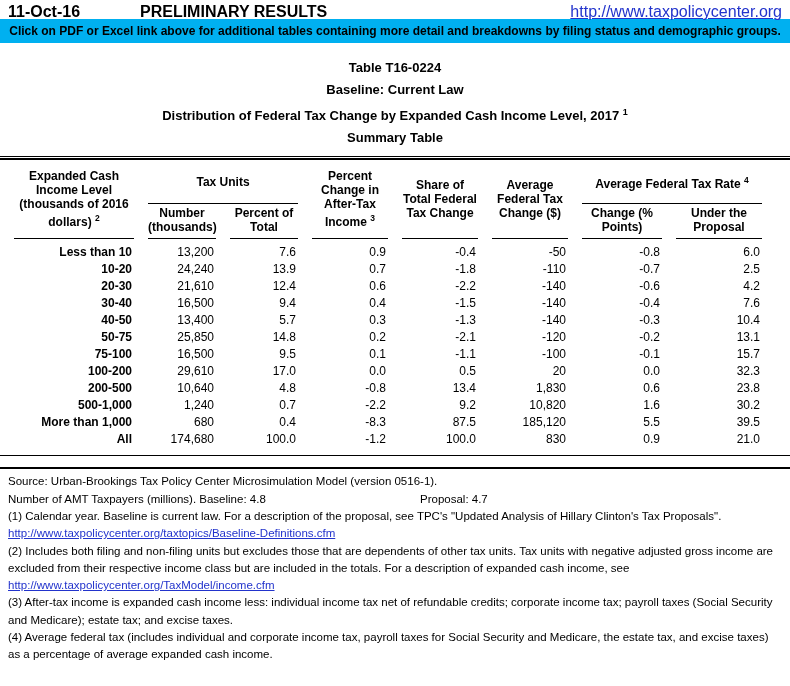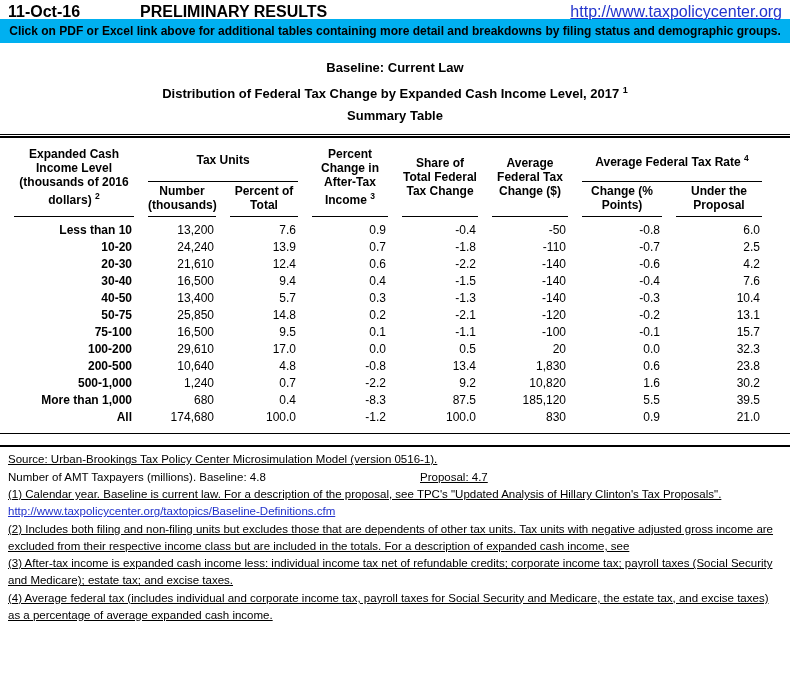--- a/index.html
+++ b/index.html
@@ -48,39 +48,40 @@
   th sup{font-size:8.5px;}
   tbody td{
     text-align:right;padding:0 2px 0 0;line-height:17px;height:17px;
     white-space:nowrap;
   }
   tbody tr:first-child td{padding-top:5px;}
   td.rowlabel{font-weight:bold;}
   .rule-thin{border-top:1px solid var(--rule);margin-top:7px;width:790px;}
   .rule-thick{border-top:2px solid var(--rule);margin-top:11px;width:790px;}
   
-  .footer{padding:4px 8px 0 8px;font-size:11.5px;line-height:17.3px;text-decoration:underline;}
+  .footer{padding:4px 8px 0 8px;font-size:11.5px;line-height:17.3px;}
   .footer p{margin:0;}
   .amt-left{display:inline-block;min-width:412px;}
   .footer a.link{display:inline-block;}
 </style>
 </head>
 <body>
 
 <div class="topbar">
   <span class="date">11-Oct-16</span>
   <span class="prelim">PRELIMINARY RESULTS</span>
   <a class="link toplink">http://www.taxpolicycenter.org</a>
 </div>
 
 <div class="banner">
   <span>Click on PDF or Excel link above for additional tables containing more detail and breakdowns by filing status and demographic groups.</span>
 </div>
 
 <div class="titleblock">
+  <div>Table T16-0224</div>
   <div>Baseline: Current Law</div>
   <div><span>Distribution of Federal Tax Change by Expanded Cash Income Level, 2017</span> <sup>1</sup></div>
   <div>Summary Table</div>
 </div>
 
 <div class="tablezone">
   <div class="rule-double"></div>
   <table>
     <colgroup>
       <col style="width:120px">
@@ -234,15 +235,16 @@
   <div class="rule-thin"></div>
   <div class="rule-thick"></div>
 </div>
 
 <div class="footer">
   <p>Source: Urban-Brookings Tax Policy Center Microsimulation Model (version 0516-1).</p>
   <p><span class="amt-left">Number of AMT Taxpayers (millions).  Baseline: 4.8</span><span>Proposal: 4.7</span></p>
   <p>(1) Calendar year. Baseline is current law. For a description of the proposal, see TPC's "Updated Analysis of Hillary Clinton's Tax Proposals".</p>
   <a class="link">http://www.taxpolicycenter.org/taxtopics/Baseline-Definitions.cfm</a>
   <p>(2) Includes both filing and non-filing units but excludes those that are dependents of other tax units. Tax units with negative adjusted gross income are excluded from their respective income class but are included in the totals. For a description of expanded cash income, see</p>
+  <a class="link">http://www.taxpolicycenter.org/TaxModel/income.cfm</a>
   <p>(3) After-tax income is expanded cash income less: individual income tax net of refundable credits; corporate income tax; payroll taxes (Social Security and Medicare); estate tax; and excise taxes.</p>
   <p>(4) Average federal tax (includes individual and corporate income tax, payroll taxes for Social Security and Medicare, the estate tax, and excise taxes) as a percentage of average expanded cash income.</p>
 </div>
 
 </body></html>

